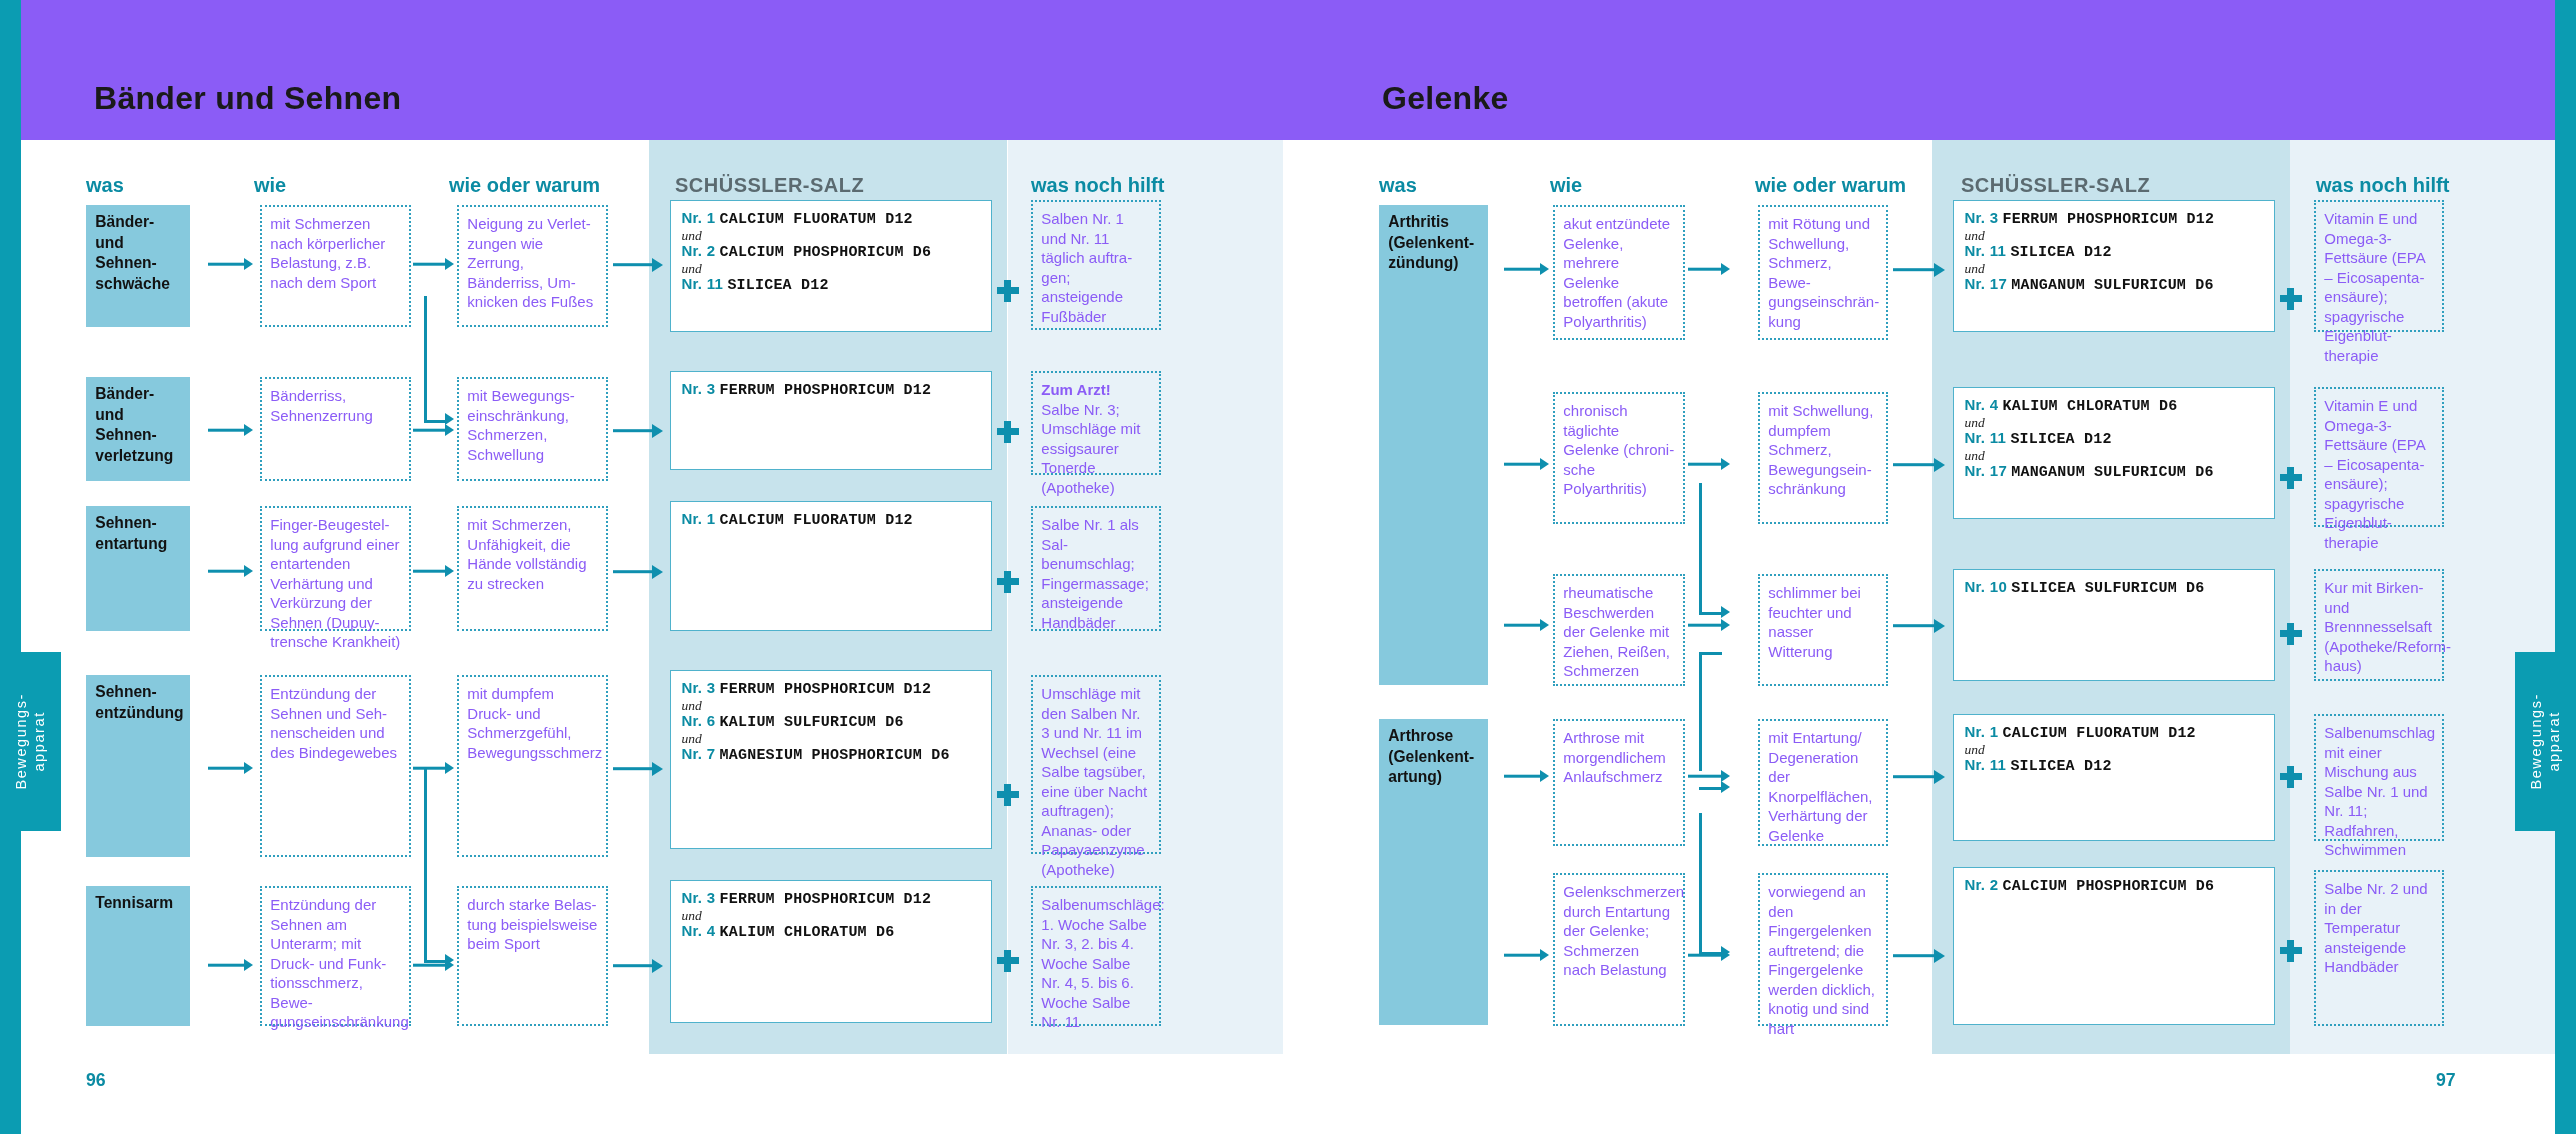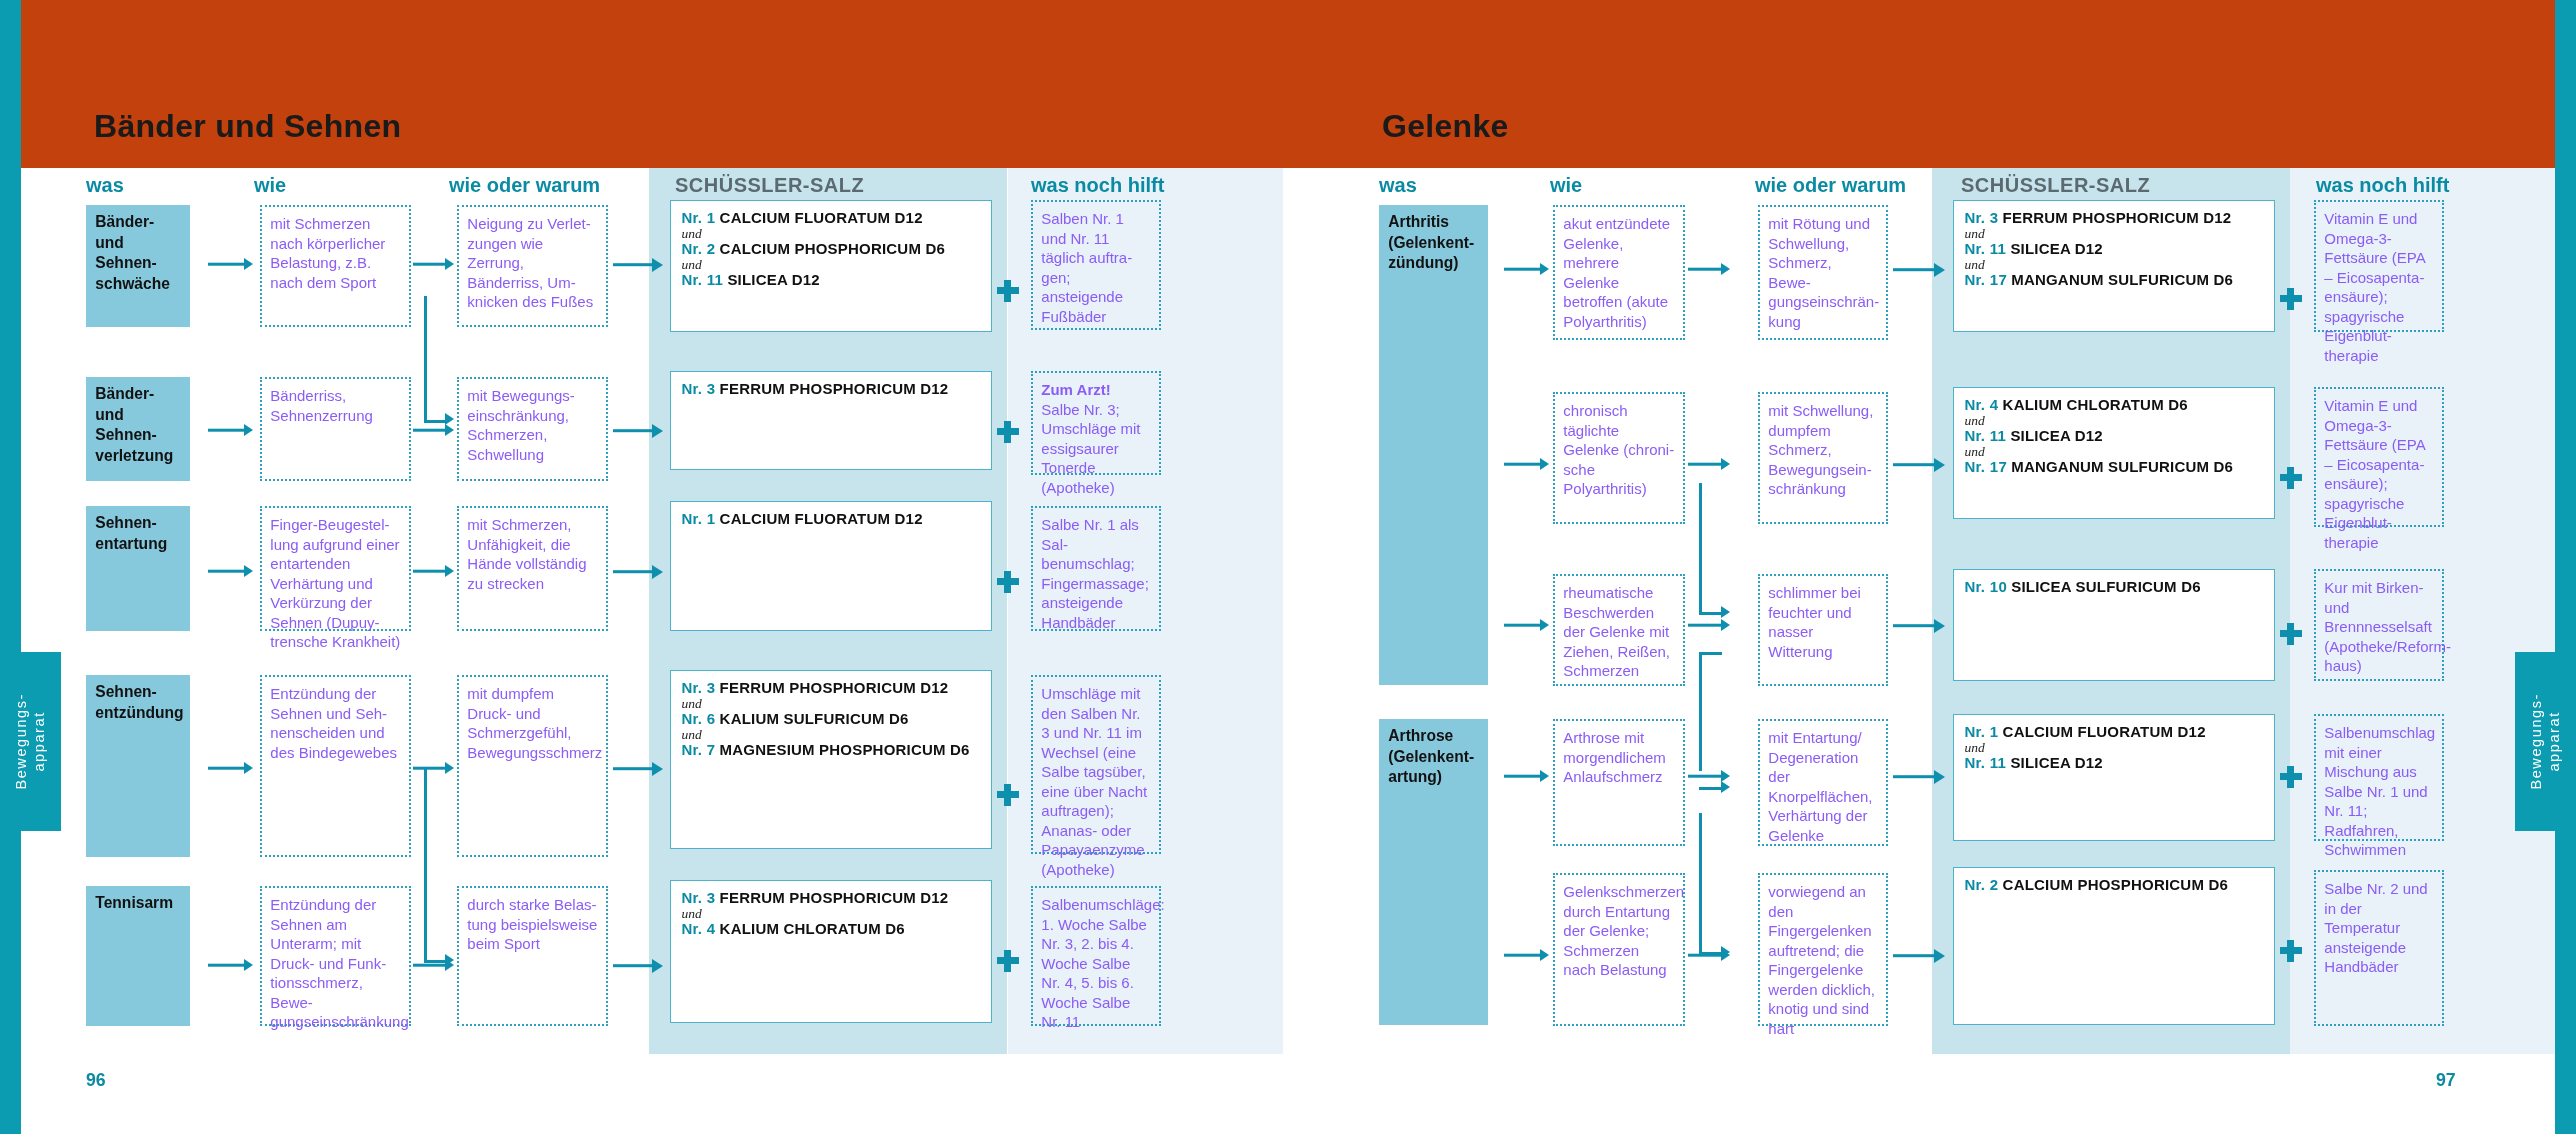--- a/index.html
+++ b/index.html
@@ -11,22 +11,22 @@
   }
   .page{position:relative;width:2576px;height:1135px;}
 
   
   .spine{position:absolute;top:0;width:21px;height:1135px;background:#0b9cb2;}
   .spine.left{left:0;}
   .spine.right{right:0;}
 
   
   .headerband{
-    position:absolute;left:21px;top:0;width:2534px;height:168px;
-    background:#c2410c;
+    position:absolute;left:21px;top:0;width:2534px;height:140px;
+    background:#8b5cf6;
   }
   .headerband .ttl{
     position:absolute;bottom:23px;
     font-size:32px;font-weight:bold;color:#1a1a1a;
     letter-spacing:0.3px;
   }
   .ttl.l{left:73px;}
   .ttl.r{left:1361px;}
 
   
@@ -75,21 +75,21 @@
 
   
   .salzbox{
     position:absolute;box-sizing:border-box;
     background:#ffffff;border:1.6px solid #4fb2cc;
     padding:8.3px 10.4px 6.2px 10.4px;
     font-size:15px;line-height:1.02;color:#111111;
   }
   .salzbox .line{white-space:nowrap;margin:1px 0 1px 0;}
   .salzbox .nr{color:#0b8ba3;font-weight:bold;letter-spacing:0.3px;}
-  .salzbox .nm{font-weight:bold;letter-spacing:0.2px;}
+  .salzbox .nm{font-weight:bold;letter-spacing:0.2px;font-family:Liberation Mono, monospace;}
   .salzbox .und{
     font-family:"Liberation Serif", serif;font-style:italic;
     font-size:13.5px;color:#222;display:block;margin:0.5px 0 0.5px 0;
   }
 
   
   .arrow{position:absolute;}
   .arrow .shaft{position:absolute;left:0;top:50%;transform:translateY(-50%);
     height:2.6px;background:#0e8fae;}
   .arrow .head{position:absolute;top:50%;transform:translateY(-50%);

